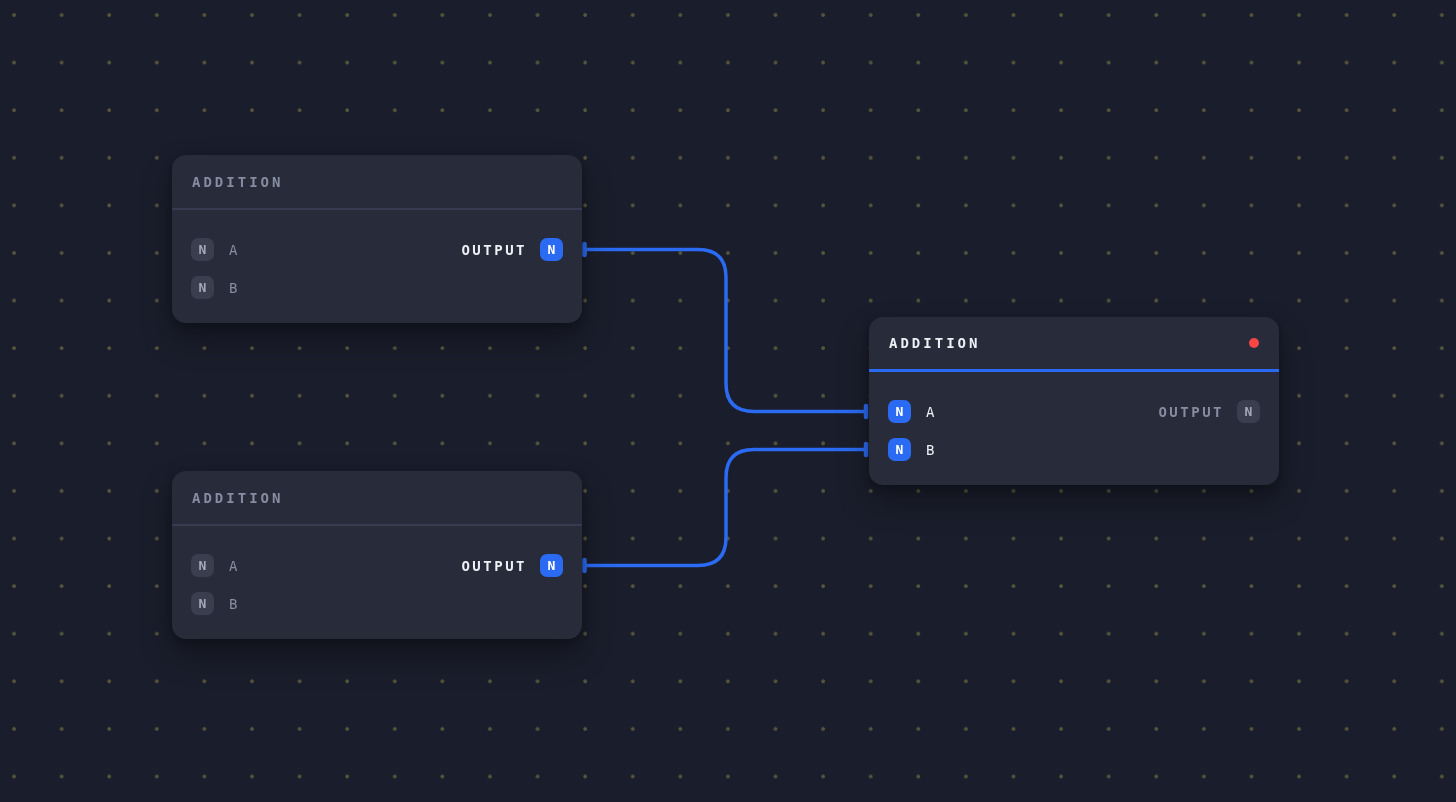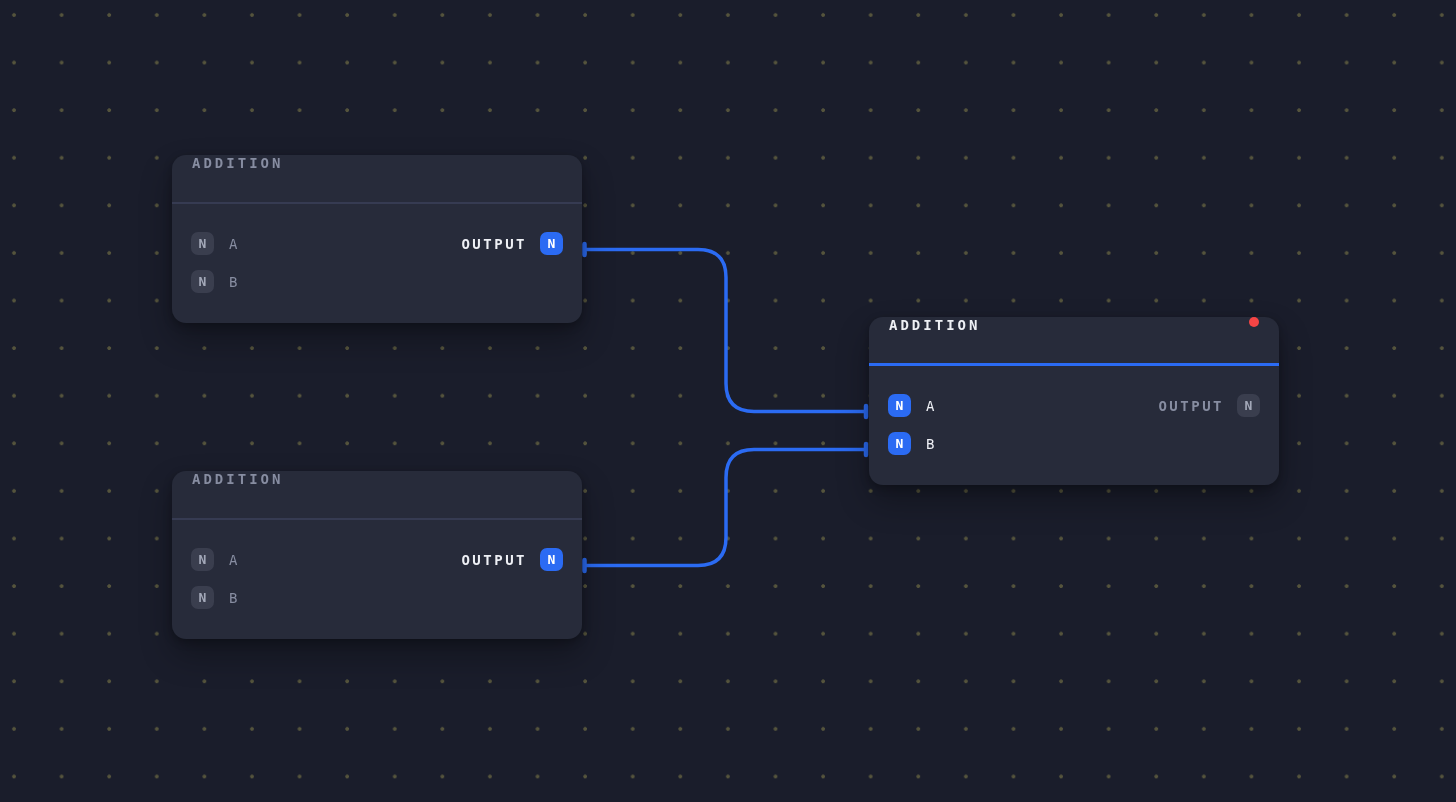--- a/index.html
+++ b/index.html
@@ -45,23 +45,23 @@
 
   .node {
     position: absolute;
     width: 410px;
     height: 168px;
     background: var(--node-bg);
     border-radius: 14px;
     box-shadow: 0 16px 32px rgba(0,0,0,0.30), 0 3px 8px rgba(0,0,0,0.25);
   }
   .node-header {
-    height: 49px;
-    display: flex;
-    align-items: flex-start;
+    height: 55px;
+    display: flex;
+    align-items: center;
     justify-content: space-between;
     padding: 0 20px;
     border-bottom: 2px solid var(--node-divider);
   }
   .node.selected .node-header {
     border-bottom: 3px solid var(--accent-blue);
   }
   .node-title {
     font-size: 14px;
     font-weight: bold;

